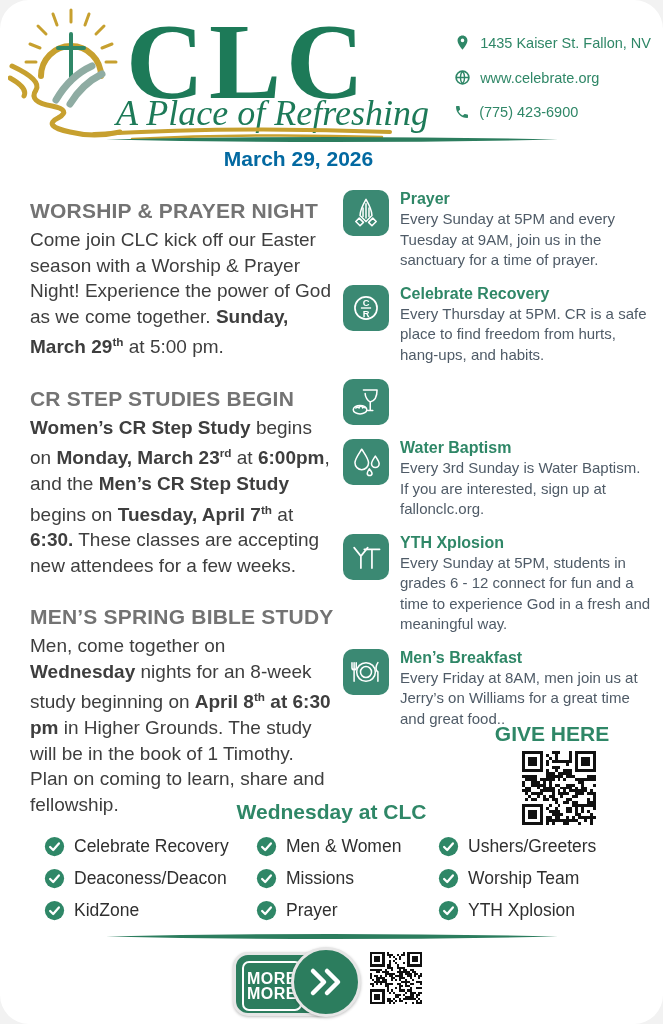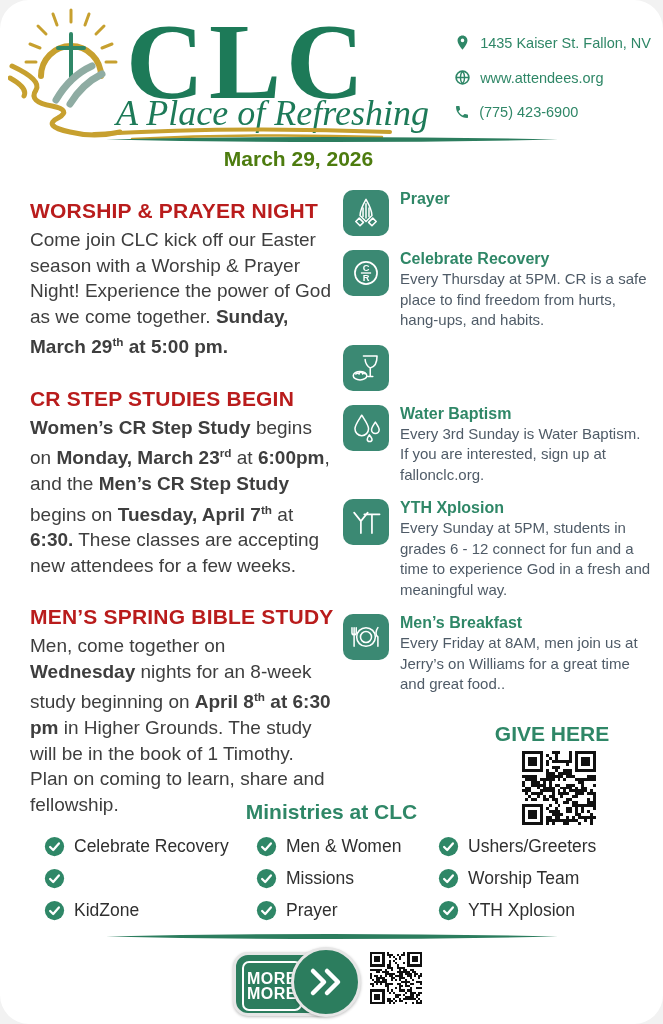--- a/index.html
+++ b/index.html
@@ -14,25 +14,25 @@
            font-style:italic;font-size:36px;color:#1d7a58;white-space:nowrap;}
   .tagline-underline{position:absolute;left:92px;top:124px;width:300px;height:16px;}
   .contact{position:absolute;right:12px;top:34px;display:flex;flex-direction:column;gap:18px;}
   .contact-row{display:flex;align-items:center;gap:9px;color:#2f8767;font-size:14.5px;}
   .contact-row svg{flex:none;}
 
   .lens-divider{position:absolute;left:106px;width:452px;height:7px;}
   .divider-top{top:136px;} .divider-bottom{top:933px;}
 
   .date{position:absolute;left:0;top:147px;width:597px;text-align:center;
-        font-weight:700;font-size:21px;color:#4d7c0f;}
+        font-weight:700;font-size:21px;color:#0369a1;}
 
   
   .left-col{position:absolute;left:30px;top:199px;width:305px;}
-  .announcement h2{margin:0 0 4px 0;font-size:21px;font-weight:700;color:#b91c1c;letter-spacing:.2px;}
+  .announcement h2{margin:0 0 4px 0;font-size:21px;font-weight:700;color:#737373;letter-spacing:.2px;}
   .announcement p{margin:0 0 27px 0;font-size:19px;line-height:25.5px;color:#3e3e3e;}
   .announcement sup{font-size:62%;}
 
   
   .right-col{position:absolute;left:343px;top:190px;width:308px;}
   .weekly-item{display:flex;gap:11px;margin-bottom:14px;}
   .tile{flex:none;width:46px;height:46px;border-radius:10px;background:#3b8973;
         display:grid;place-items:center;}
   .weekly-text .w-title{font-size:16px;font-weight:700;color:#2f8767;margin-bottom:1px;}
   .weekly-text .w-body{font-size:15px;line-height:20.5px;color:#4f5b67;}
@@ -111,40 +111,40 @@
       <svg width="17" height="17" viewBox="0 0 24 24">
         <path fill="#2f8767" d="M12 2C8.1 2 5 5.1 5 9c0 5.2 7 13 7 13s7-7.8 7-13c0-3.9-3.1-7-7-7zm0 9.5A2.5 2.5 0 1 1 12 6.5a2.5 2.5 0 0 1 0 5z"></path>
       </svg>
       <span>1435 Kaiser St. Fallon, NV</span>
     </div>
     <div class="contact-row">
       <svg width="17" height="17" viewBox="0 0 24 24">
         <circle cx="12" cy="12" r="9" fill="none" stroke="#2f8767" stroke-width="2.4"></circle>
         <path d="M12 3 C8 8 8 16 12 21 M12 3 C16 8 16 16 12 21 M3.5 12 H20.5" fill="none" stroke="#2f8767" stroke-width="2"></path>
       </svg>
-      <span>www.attendees.org</span>
+      <span>www.celebrate.org</span>
     </div>
     <div class="contact-row">
       <svg width="16" height="16" viewBox="0 0 24 24">
         <path fill="#2f8767" d="M6.6 10.8c1.4 2.8 3.8 5.1 6.6 6.6l2.2-2.2c.3-.3.7-.4 1-.2 1.1.4 2.3.6 3.6.6.6 0 1 .4 1 1V20c0 .6-.4 1-1 1C10.6 21 3 13.4 3 4c0-.6.4-1 1-1h3.5c.6 0 1 .4 1 1 0 1.2.2 2.4.6 3.6.1.3 0 .7-.2 1l-2.3 2.2z"></path>
       </svg>
       <span>(775) 423-6900</span>
     </div>
   </div>
 
   <svg class="lens-divider divider-top" viewBox="0 0 452 7" preserveAspectRatio="none">
     <path d="M0 3.5 Q226 -1.5 452 3.5 Q226 8.5 0 3.5 Z" fill="#2c7d5e"></path>
   </svg>
 
   <div class="date">March 29, 2026</div>
 
   <div class="left-col">
     <div class="announcement">
       <h2>WORSHIP &amp; PRAYER NIGHT</h2>
-      <p><span>Come join CLC kick off our Easter season with a Worship &amp; Prayer Night! Experience the power of God as we come together. </span><span style="font-weight: 700;">Sunday, March 29</span><sup style="font-weight: 700;">th</sup><span style="font-weight: 700;"> at 5:00 pm.</span></p>
+      <p><span>Come join CLC kick off our Easter season with a Worship &amp; Prayer Night! Experience the power of God as we come together. </span><span style="font-weight: 700;">Sunday, March 29</span><sup style="font-weight: 700;">th</sup><span style="font-weight: 400;"> at 5:00 pm.</span></p>
     </div>
     <div class="announcement">
       <h2>CR STEP STUDIES BEGIN</h2>
       <p><span style="font-weight: 700;">Women’s CR Step Study</span><span> begins on </span><span style="font-weight: 700;">Monday, March 23</span><sup style="font-weight: 700;">rd</sup><span> at </span><span style="font-weight: 700;">6:00pm</span><span>, and the </span><span style="font-weight: 700;">Men’s CR Step Study</span><span> begins on </span><span style="font-weight: 700;">Tuesday, April 7</span><sup style="font-weight: 700;">th</sup><span> at </span><span style="font-weight: 700;">6:30.</span><span> These classes are accepting new attendees for a few weeks.</span></p>
     </div>
     <div class="announcement">
       <h2>MEN’S SPRING BIBLE STUDY</h2>
       <p><span>Men, come together on </span><span style="font-weight: 700;">Wednesday</span><span> nights for an 8-week study beginning on </span><span style="font-weight: 700;">April 8</span><sup style="font-weight: 700;">th</sup><span style="font-weight: 700;"> at 6:30 pm</span><span> in Higher Grounds. The study will be in the book of 1 Timothy. Plan on coming to learn, share and fellowship.</span></p>
     </div>
   </div>
@@ -155,20 +155,21 @@
       <div class="tile">
         <svg width="34" height="34" viewBox="0 0 40 40" fill="none" stroke="#fff" stroke-width="1.8" stroke-linecap="round" stroke-linejoin="round">
           <path d="M20 4 C16 11 13 17 13 23 L20 30 L27 23 C27 17 24 11 20 4 Z"></path>
           <path d="M20 9 V26 M16.5 14 L16.5 24 M23.5 14 L23.5 24"></path>
           <path d="M12 26 L17 31 L13 35 L8 30 Z"></path>
           <path d="M28 26 L23 31 L27 35 L32 30 Z"></path>
         </svg>
       </div>
       <div class="weekly-text">
         <div class="w-title">Prayer</div>
+        <div class="w-body">Every Sunday at 5PM and every Tuesday at 9AM, join us in the sanctuary for a time of prayer.</div>
       </div>
     </div>
 
     <div class="weekly-item">
       <div class="tile">
         <svg width="34" height="34" viewBox="0 0 40 40">
           <circle cx="20" cy="20" r="13" fill="none" stroke="#fff" stroke-width="2"></circle>
           <text x="20" y="18" text-anchor="middle" fill="#fff" font-family="Liberation Sans, sans-serif" font-size="11" font-weight="700">C</text>
           <line x1="14" y1="20" x2="26" y2="20" stroke="#fff" stroke-width="1.6"></line>
           <text x="20" y="30" text-anchor="middle" fill="#fff" font-family="Liberation Sans, sans-serif" font-size="11" font-weight="700">R</text>
@@ -475,21 +476,21 @@
           <rect x="18" y="0" width="7" height="7"></rect>
           <rect x="19" y="1" width="5" height="5" fill="#fff"></rect>
           <rect x="20" y="2" width="3" height="3"></rect>
           <rect x="0" y="18" width="7" height="7"></rect>
           <rect x="1" y="19" width="5" height="5" fill="#fff"></rect>
           <rect x="2" y="20" width="3" height="3"></rect>
         </svg></div>
   </div>
 
   <div class="ministries">
-    <h3>Ministries at CLC</h3>
+    <h3>Wednesday at CLC</h3>
     <div class="min-grid">
       <div class="min-item">
         <svg class="check" viewBox="0 0 24 24">
             <circle cx="12" cy="12" r="11" fill="#2f8767"></circle>
             <path d="M7 12.5 L10.5 16 L17 8.5" fill="none" stroke="#fff" stroke-width="2.6" stroke-linecap="round" stroke-linejoin="round"></path>
           </svg>
         <span>Celebrate Recovery</span>
       </div>
       <div class="min-item">
         <svg class="check" viewBox="0 0 24 24">
@@ -503,20 +504,21 @@
             <circle cx="12" cy="12" r="11" fill="#2f8767"></circle>
             <path d="M7 12.5 L10.5 16 L17 8.5" fill="none" stroke="#fff" stroke-width="2.6" stroke-linecap="round" stroke-linejoin="round"></path>
           </svg>
         <span>Ushers/Greeters</span>
       </div>
       <div class="min-item">
         <svg class="check" viewBox="0 0 24 24">
             <circle cx="12" cy="12" r="11" fill="#2f8767"></circle>
             <path d="M7 12.5 L10.5 16 L17 8.5" fill="none" stroke="#fff" stroke-width="2.6" stroke-linecap="round" stroke-linejoin="round"></path>
           </svg>
+        <span>Deaconess/Deacon</span>
       </div>
       <div class="min-item">
         <svg class="check" viewBox="0 0 24 24">
             <circle cx="12" cy="12" r="11" fill="#2f8767"></circle>
             <path d="M7 12.5 L10.5 16 L17 8.5" fill="none" stroke="#fff" stroke-width="2.6" stroke-linecap="round" stroke-linejoin="round"></path>
           </svg>
         <span>Missions</span>
       </div>
       <div class="min-item">
         <svg class="check" viewBox="0 0 24 24">

